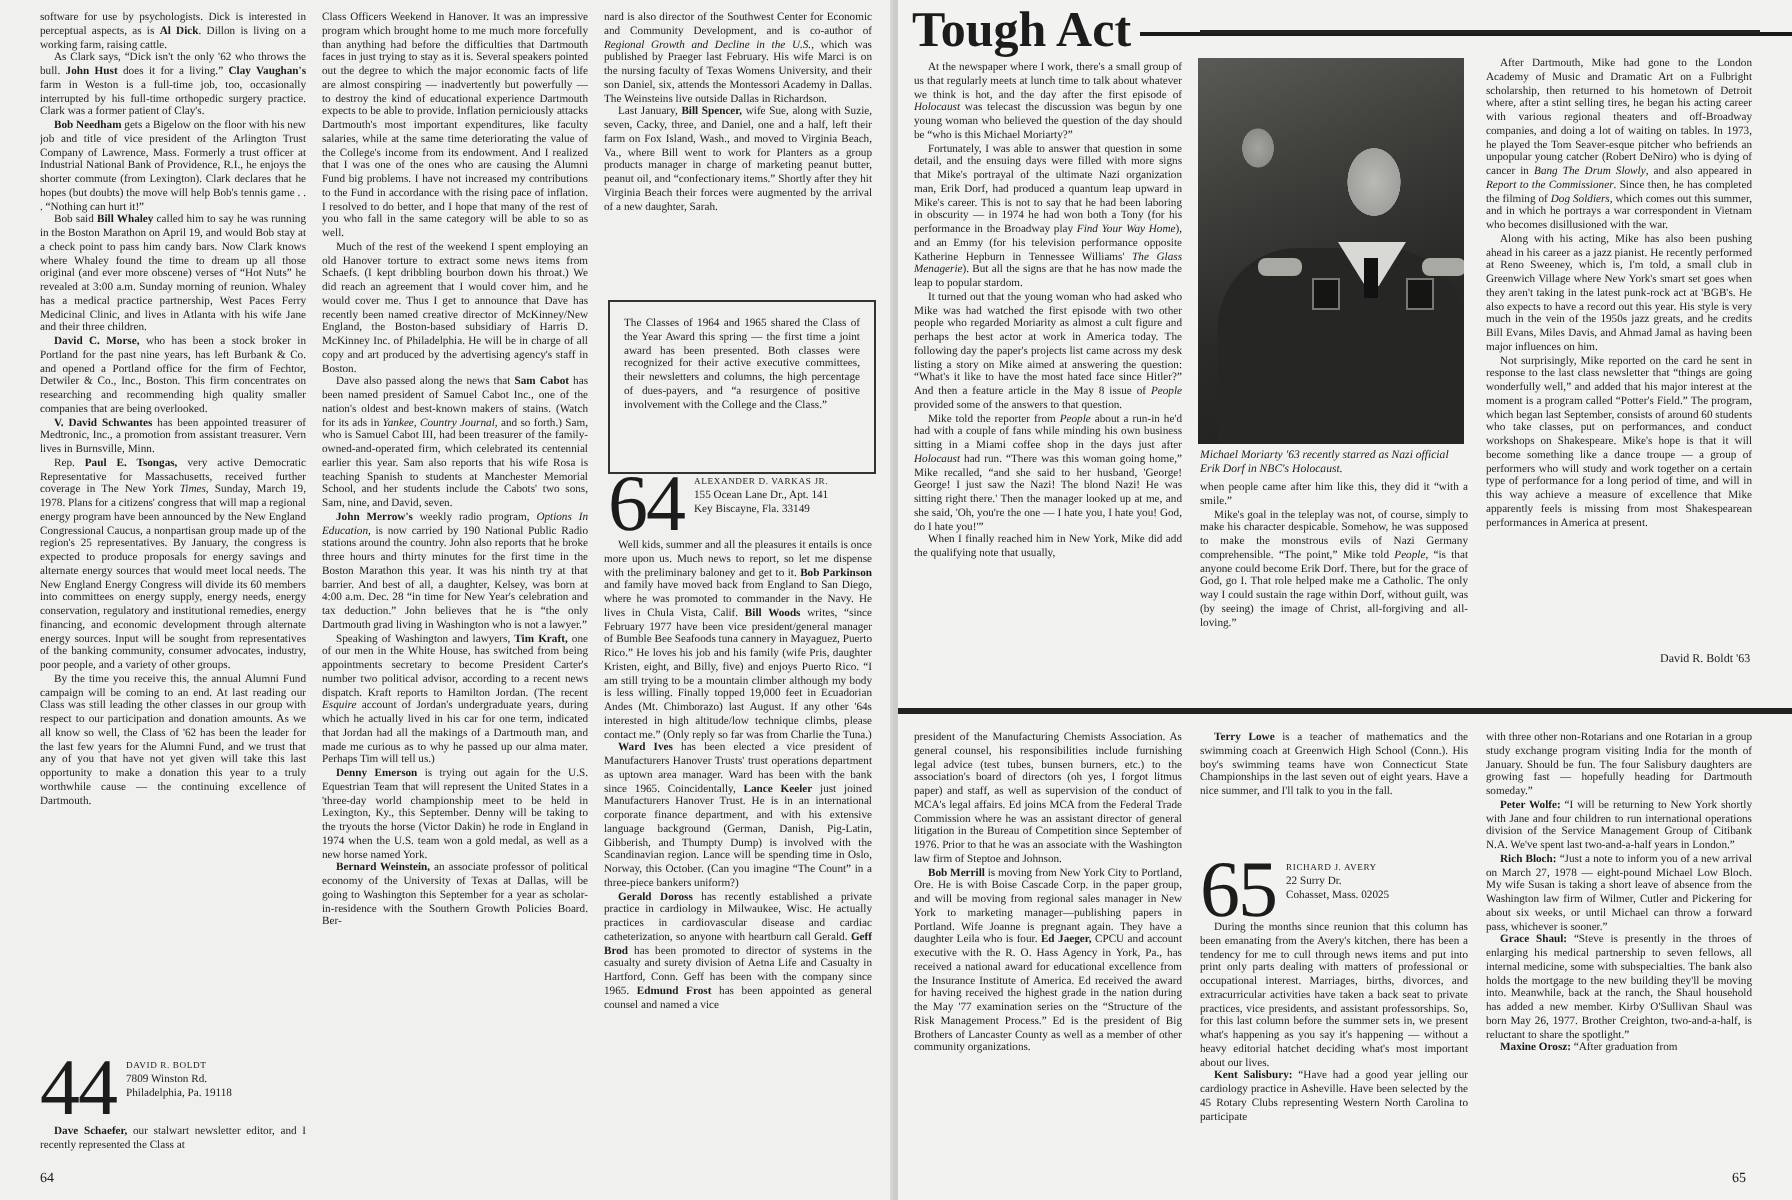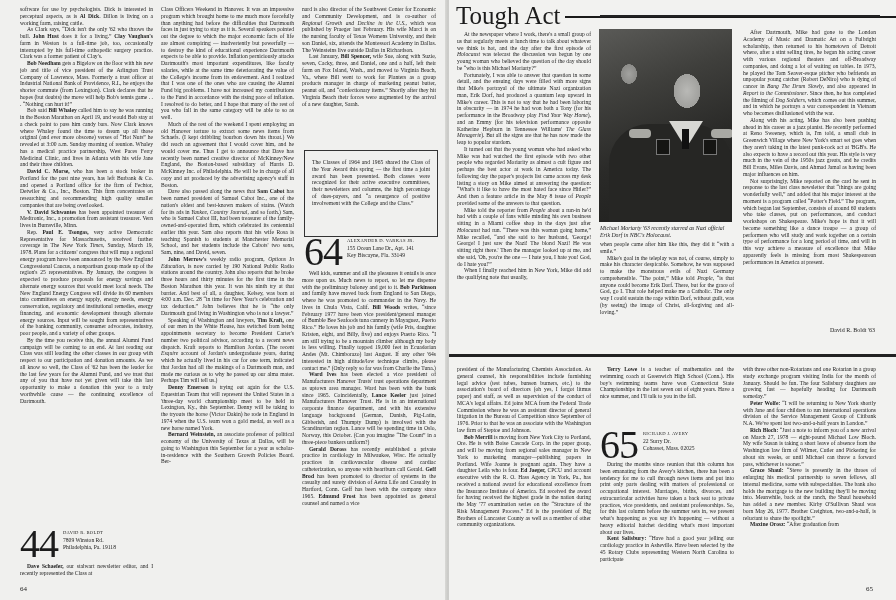--- a/index.html
+++ b/index.html
@@ -15,21 +15,21 @@
   .col p.noindent { text-indent:0; }
   .col b { font-weight:bold; }
   .col i { font-style:italic; }
   .box { position:absolute; border:1px solid #333; padding:8px 7px; font-size:5.6px; line-height:6.75px; text-align:justify; }
   .class-head { position:absolute; display:flex; align-items:flex-start; }
   .class-num { font-size:40px; line-height:34px; letter-spacing:-1px; margin-right:5px; }
   .class-addr { font-size:5.6px; line-height:6.9px; padding-top:3px; }
   .class-addr .name { font-size:4.6px; letter-spacing:0.3px; }
   .folio { position:absolute; font-size:7px; }
   .headline-wrap { position:absolute; left:456px; top:3px; width:440px; height:24px; }
-  .headline { font-family:"Liberation Serif", serif; font-weight:normal; font-size:25px; line-height:25px; background:#f2f2f0; padding-right:4px; position:relative; z-index:2; display:inline-block; }
+  .headline { font-family:"Liberation Serif", serif; font-weight:bold; font-size:25px; line-height:25px; background:#f2f2f0; padding-right:4px; position:relative; z-index:2; display:inline-block; }
   .headline-rule { position:absolute; left:0; right:0; top:13px; height:2px; background:#1a1a1a; }
   .rule { position:absolute; background:#222; height:3px; }
   .photo { position:absolute; left:599px; top:29px; width:133px; height:193px;
            background:
              radial-gradient(ellipse 22px 28px at 88px 62px, #b9b9b6 0%, #a0a09d 60%, transparent 61%),
              radial-gradient(ellipse 13px 16px at 30px 45px, #a3a3a0 0%, #8c8c89 60%, transparent 62%),
              linear-gradient(160deg, #5a5a57 0%, #3f3f3c 30%, #2a2a28 60%, #1e1e1c 100%);
            overflow:hidden; }
   .photo .uniform { position:absolute; left:10px; top:95px; width:123px; height:98px; background:#262624; border-radius:40px 40px 0 0; }
   .photo .collar { position:absolute; left:70px; top:92px; width:34px; height:22px; background:#d8d8d4; clip-path:polygon(0 0,100% 0,60% 100%,40% 100%); }

